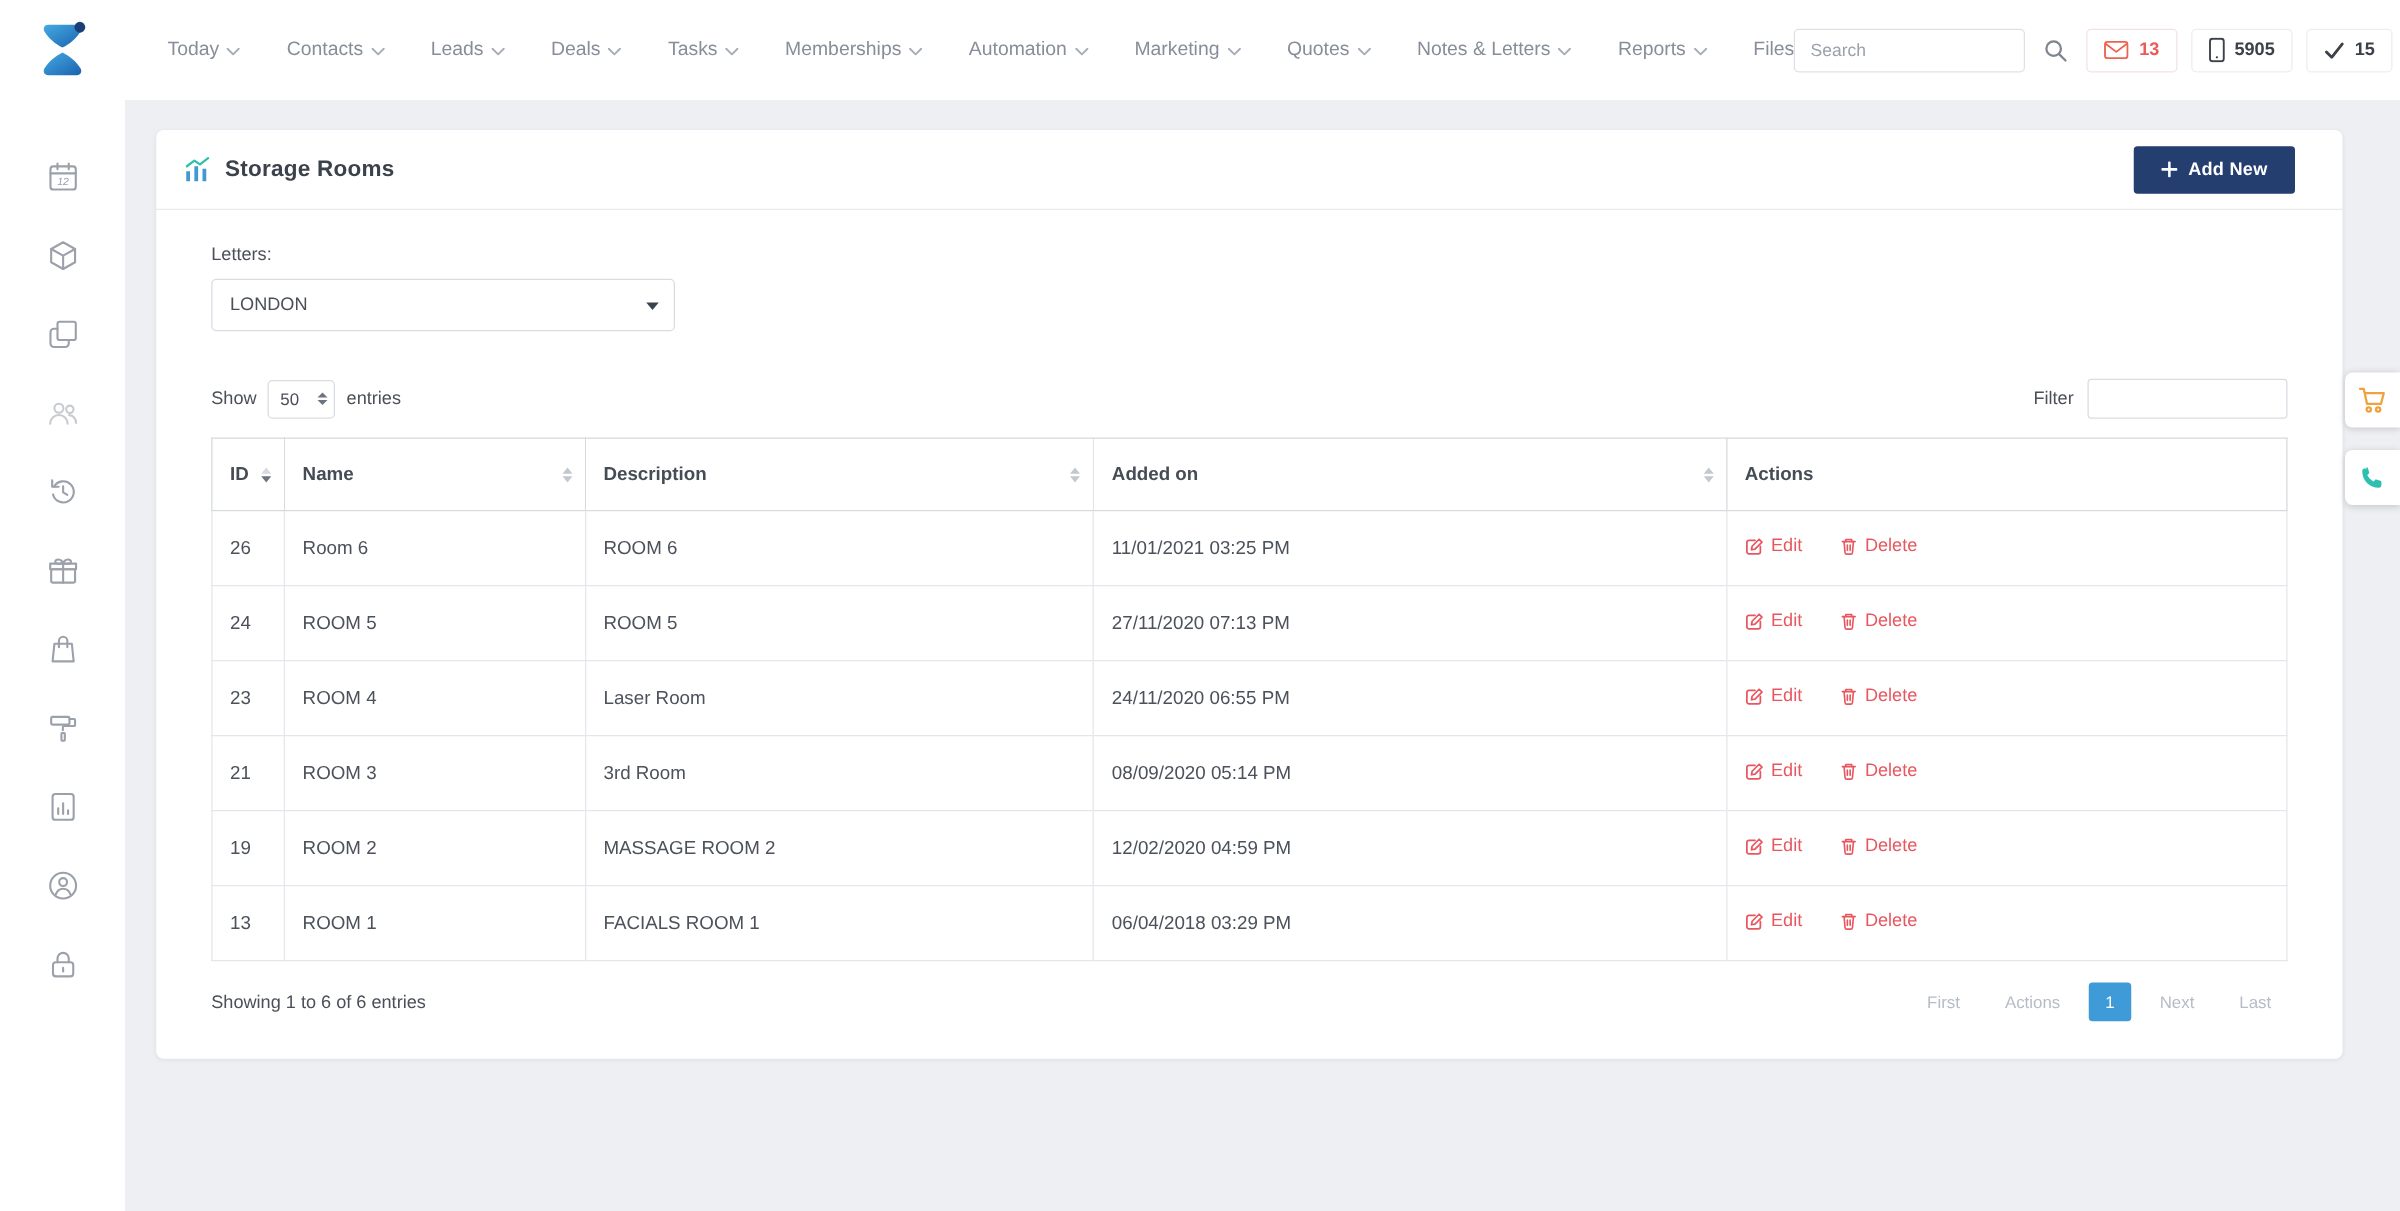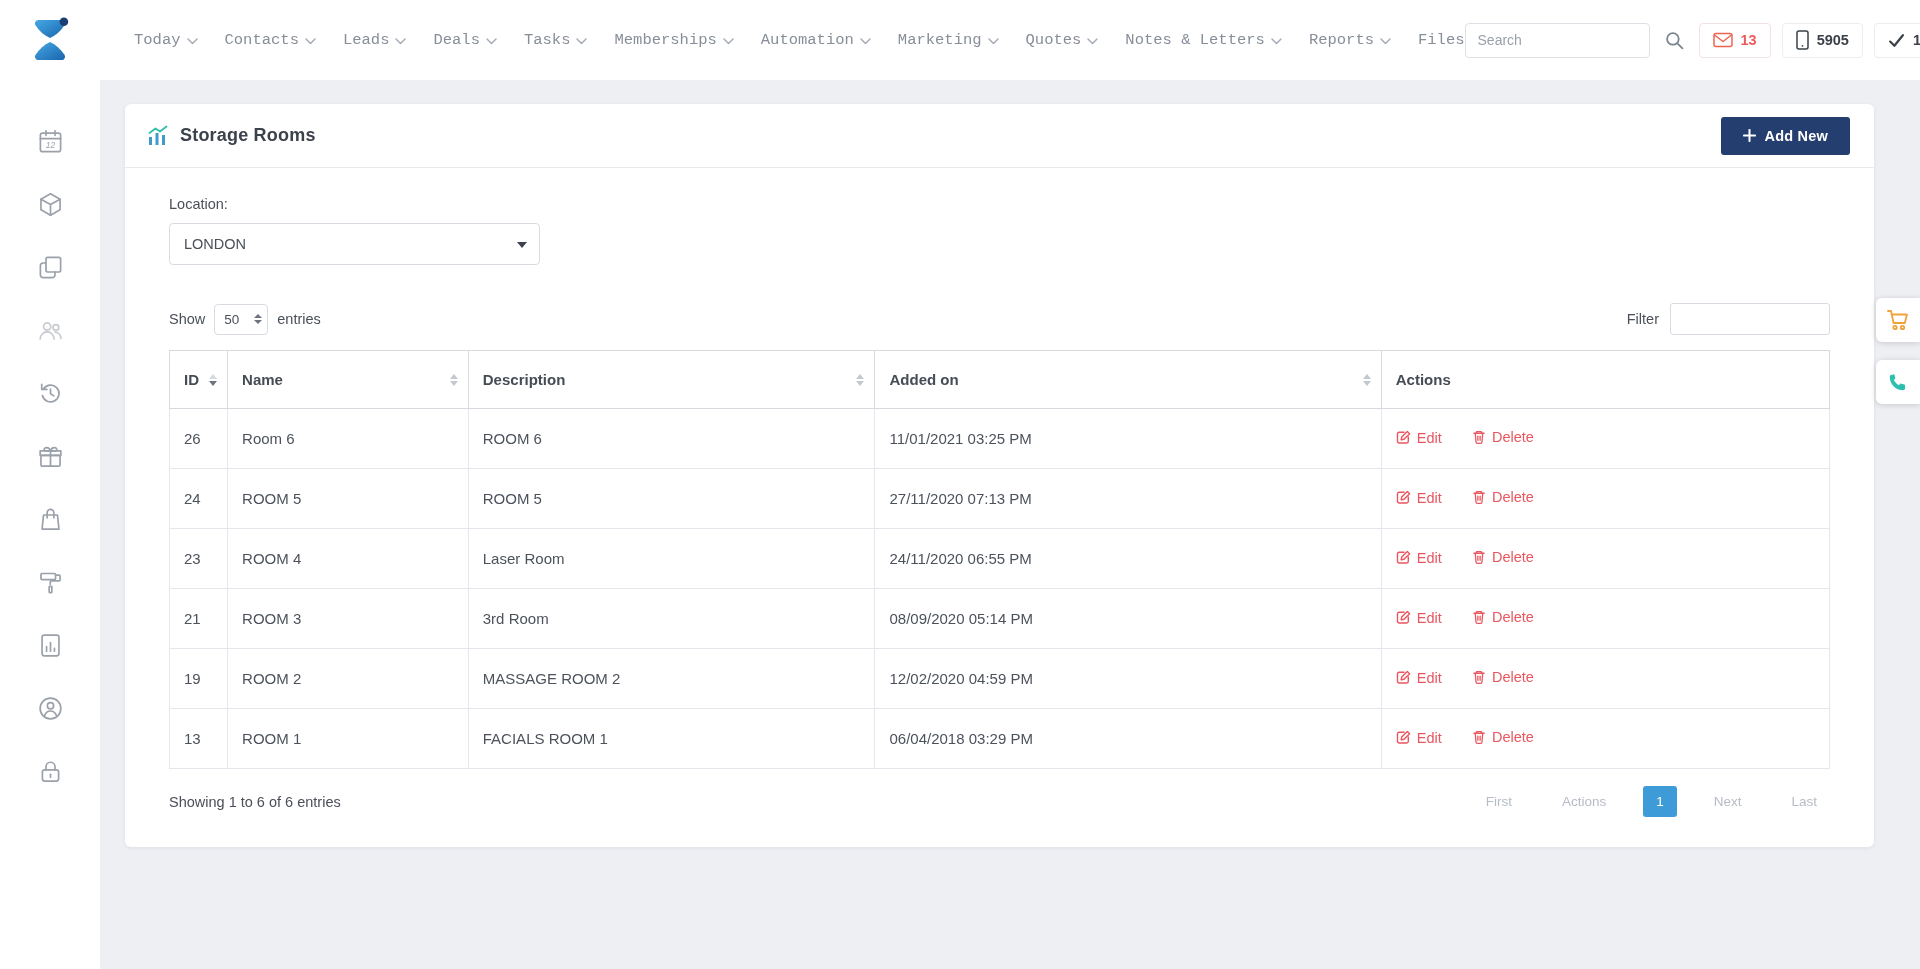--- a/index.html
+++ b/index.html
@@ -11,21 +11,21 @@
     overflow: hidden;
     color: #4a4f58;
   }
 
   
   .topbar {
     position: absolute; top: 0; left: 0; width: 100%; height: 80px;
     background: #fff; display: flex; align-items: center; z-index: 10;
   }
   .logo-wrap { width: 100px; flex: none; display: flex; justify-content: center; align-items: center; }
-  .main-nav { display: flex; align-items: flex-start; gap: 27px; margin-left: 34px; font-family: Liberation Mono, monospace; }
+  .main-nav { display: flex; align-items: flex-start; gap: 37px; margin-left: 34px; }
   .nav-item { display: flex; align-items: center; gap: 6px; cursor: pointer; color: #878e99; font-size: 15.5px; white-space: nowrap; }
   .nav-item .chev { color: #a7adb6; margin-top: 3px; }
 
   .topbar-right { margin-left: auto; display: flex; align-items: center; gap: 11px; padding-right: 28px; }
   .search-input {
     width: 185px; height: 35px; border: 1px solid #dde1e6; border-radius: 4px;
     padding: 0 12px; font-size: 14px; color: #4a4f58; outline: none;
     font-family: "Liberation Sans", sans-serif;
   }
   .search-input::placeholder { color: #9aa1ab; }
@@ -55,21 +55,21 @@
   }
   .side-icon { color: #9ba1ab; cursor: pointer; display: flex; font-style: italic; }
   .side-icon.dim { opacity: .55; }
   .side-icon svg { stroke: currentColor; fill: none; stroke-width: 1.5; stroke-linecap: round; stroke-linejoin: round; }
 
   
   .content { position: absolute; left: 100px; top: 80px; right: 0; bottom: 0; padding: 24px 46px 0 25px; }
   .card { background: #fff; border-radius: 6px; box-shadow: 0 1px 4px rgba(20,30,50,.07); }
   .card-header {
     height: 64px; display: flex; align-items: center; justify-content: space-between;
-    padding: 0 24px 0 22px; border-bottom: 1px solid #e8eaee;
+    padding: 0 38px 0 22px; border-bottom: 1px solid #e8eaee;
   }
   .title-wrap { display: flex; align-items: center; gap: 11px; }
   .page-title { font-size: 18px; font-weight: 700; color: #3c424c; letter-spacing: .2px; }
   .add-btn {
     background: var(--navy, #233e6f); color: #fff; border: none; border-radius: 3px;
     height: 38px; padding: 0 22px; font-size: 14.5px; font-weight: 600;
     display: flex; align-items: center; gap: 9px; cursor: pointer;
     font-family: "Liberation Sans", sans-serif; letter-spacing: .2px;
   }
   .card-body { padding: 28px 44px 30px 44px; }
@@ -124,21 +124,21 @@
   .sort.desc .up { border-bottom-color: #d6dade; }
   .sort.desc .down { border-top-color: #6d7480; }
   .actions-cell .action-link {
     display: inline-flex; align-items: center; gap: 6px; color: var(--accent-red, #e8575f);
     font-size: 14.5px; text-decoration: none; cursor: pointer; margin-right: 26px;
   }
   .actions-cell svg { stroke: currentColor; fill: none; stroke-width: 1.4; stroke-linecap: round; stroke-linejoin: round; }
 
   .table-footer { margin-top: 17px; display: flex; align-items: center; justify-content: space-between; }
   .showing-text { font-size: 14.5px; color: #4a4f58; }
-  .pagination { display: flex; align-items: flex-start; gap: 24px; }
+  .pagination { display: flex; align-items: flex-start; gap: 10px; }
   .page-btn {
     font-size: 13.5px; color: #b6bcc5; padding: 8px 13px; border-radius: 3px;
     background: transparent; border: none; cursor: pointer; font-family: "Liberation Sans", sans-serif;
   }
   .page-btn.active { background: var(--active-blue, #3f9bd8); color: #fff; padding: 8px 13px; }
 
   
   .float-widget {
     position: absolute; right: 0; width: 44px; height: 44px; background: #fff;
     border-radius: 6px 0 0 6px; box-shadow: 0 1px 6px rgba(0,0,0,.16);
@@ -383,21 +383,21 @@
       <button class="add-btn">
         <svg width="13" height="13" viewBox="0 0 14 14" stroke="#fff" stroke-width="2.2" stroke-linecap="round">
             <path d="M7 1v12M1 7h12"></path>
           </svg>
         <span>Add New</span>
       </button>
     </div>
 
     <div class="card-body">
 
-      <div class="loc-label">Location:</div>
+      <div class="loc-label">Letters:</div>
       <div class="select-wrap">
         <select class="loc-select"><option>LONDON</option></select>
         <span class="caret-down"></span>
       </div>
 
       <div class="controls-row">
         <div class="show-group">
           <span>Show</span>
           <span class="select-wrap">
             <select class="show-select"><option>50</option></select>

